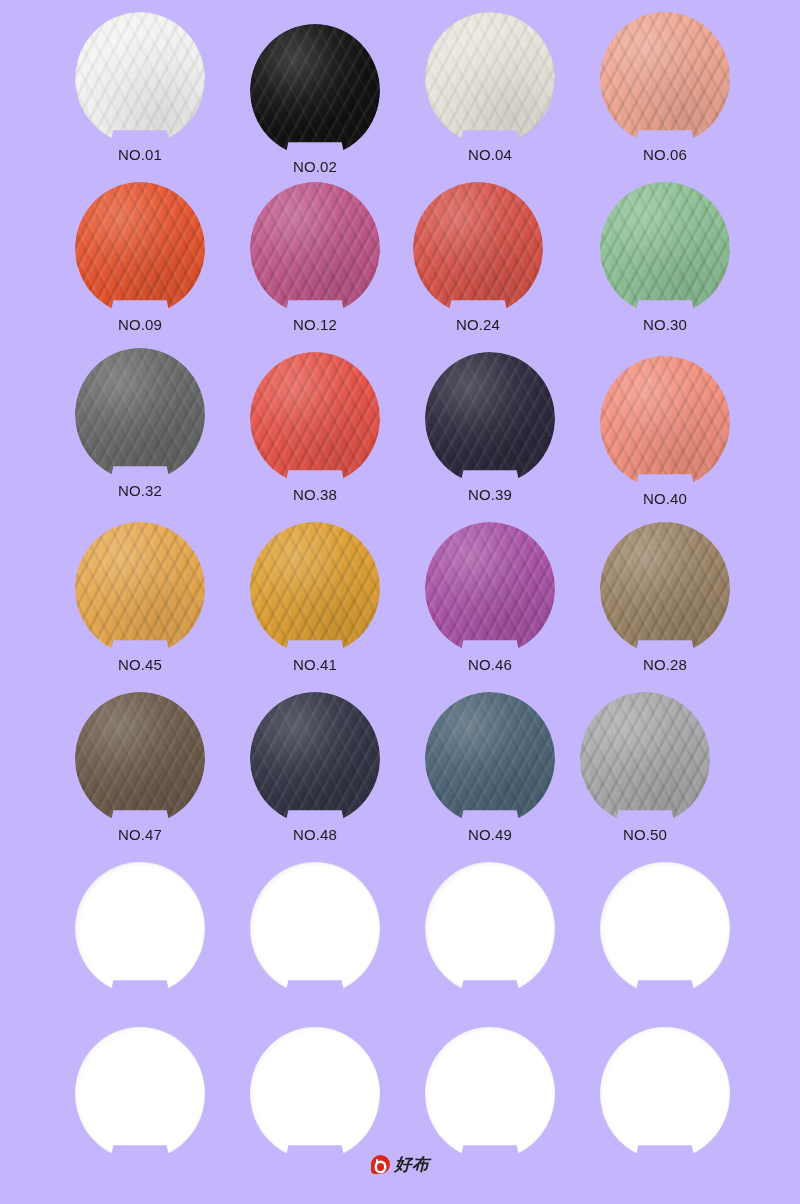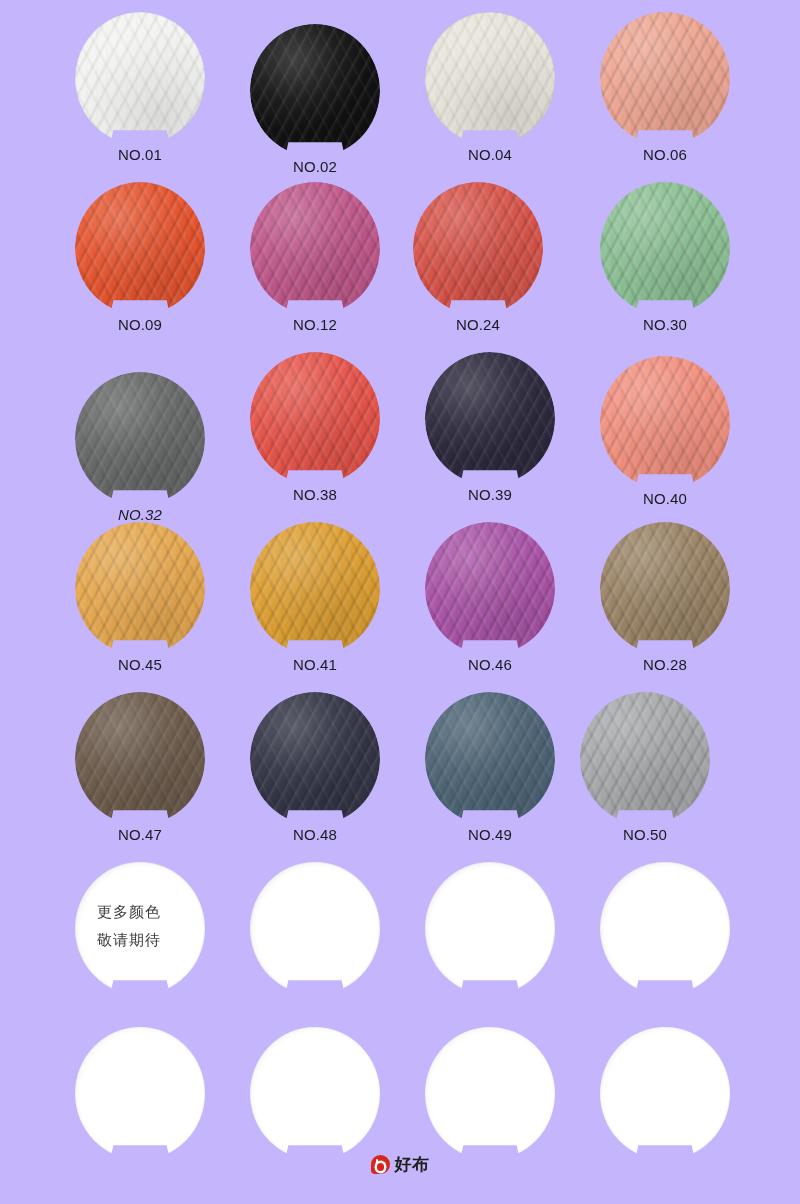--- a/index.html
+++ b/index.html
@@ -255,20 +255,21 @@
     background: #d9261c;
     box-shadow: 0 0 0 2.4px #ffffff;
   }
   .logo-text {
     font-family: "DejaVu Sans", "Liberation Sans", sans-serif;
     font-size: 17px;
     font-weight: bold;
     color: #20201f;
     letter-spacing: .5px;
     line-height: 1;
+    font-style: italic;
   }
 </style>
 </head>
 <body>
 
 <div id="page">
 
   <div class="grid" id="swatch-grid">
       <div class="swatch-cell" style="left: 55px; top: 0px;">
         <div class="swatch pale">
@@ -353,21 +354,21 @@
         <div class="swatch">
           <div class="disc">
             <div class="base" style="background: rgb(141, 194, 149);"></div>
             <div class="tex"></div>
             <div class="tex2"></div>
             <div class="shade"></div>
           </div>
         </div>
         <div class="label">NO.30</div>
       </div>
-      <div class="swatch-cell" style="left: 55px; top: 360px; font-style: italic;">
+      <div class="swatch-cell" style="left: 55px; top: 336px;">
         <div class="swatch deep">
           <div class="disc">
             <div class="base" style="background: rgb(103, 106, 104);"></div>
             <div class="tex"></div>
             <div class="tex2"></div>
             <div class="shade"></div>
           </div>
         </div>
         <div class="label">NO.32</div>
       </div>
@@ -490,24 +491,20 @@
             <div class="shade"></div>
           </div>
         </div>
         <div class="label">NO.50</div>
       </div>
     </div>
 
   <div class="grid" id="ghost-grid">
       <div class="ghost-cell" style="left: 55px; top: 850px;">
         <div class="ghost"></div>
-        <div class="coming-soon">
-          <span>更多颜色</span>
-          <span>敬请期待</span>
-        </div>
       </div>
       <div class="ghost-cell" style="left: 230px; top: 850px;">
         <div class="ghost"></div>
       </div>
       <div class="ghost-cell" style="left: 405px; top: 850px;">
         <div class="ghost"></div>
       </div>
       <div class="ghost-cell" style="left: 580px; top: 850px;">
         <div class="ghost"></div>
       </div>

